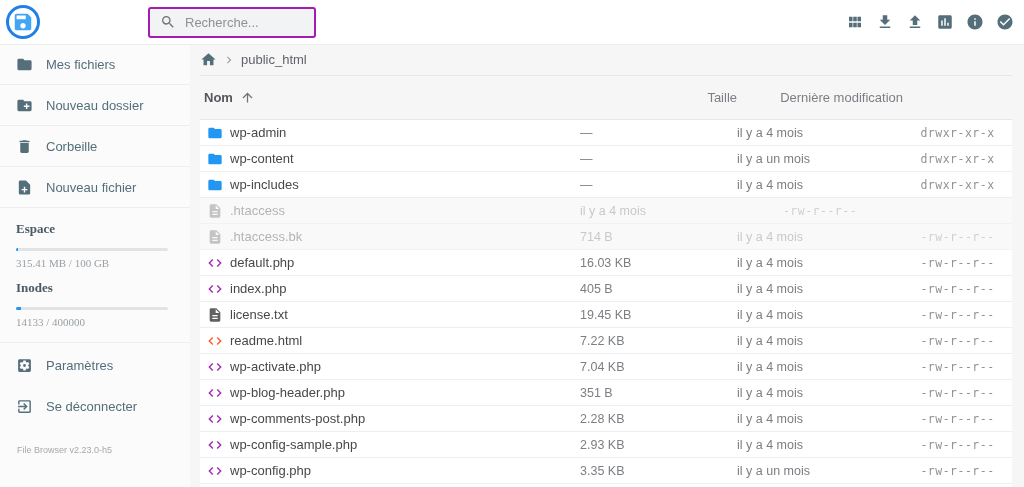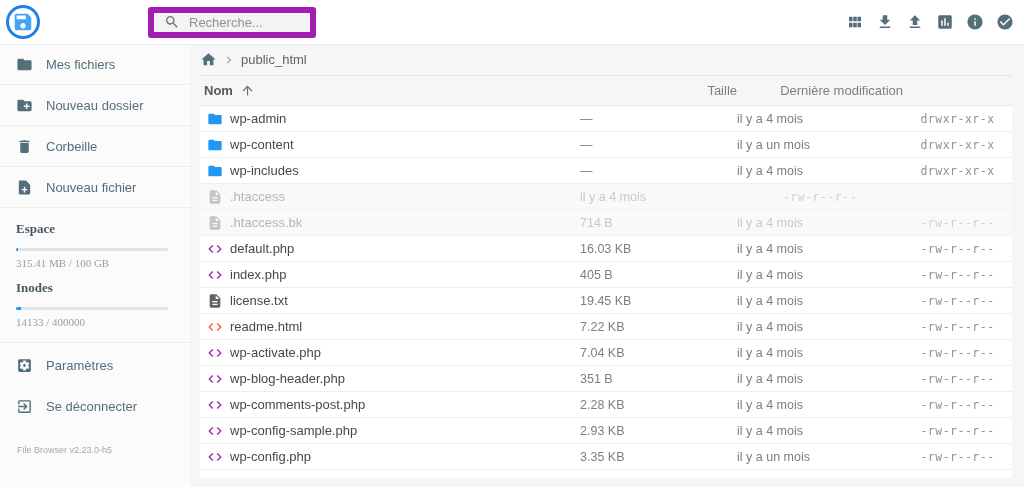--- a/index.html
+++ b/index.html
@@ -11,21 +11,21 @@
   .icon svg{width:100%;height:100%;fill:currentColor;display:block;}
   .s14{width:14px;height:14px}.s15{width:15px;height:15px}.s16{width:16px;height:16px}
   .s17{width:17px;height:17px}.s18{width:18px;height:18px}.s22{width:22px;height:22px}
 
   
   .topbar{position:absolute;top:0;left:0;right:0;height:44px;background:#fff;
     border-bottom:1px solid #ececec;display:flex;align-items:center;z-index:10;}
   .logo-btn{width:34px;height:34px;margin-left:6px;border-radius:50%;border:3px solid #2080e8;
     background:#fff;display:flex;align-items:center;justify-content:center;padding:0;cursor:pointer;box-sizing:border-box;}
   .logo-btn .icon{color:#42a5f5;}
-  .search-box{margin-left:108px;width:168px;height:31px;background:#f2f3f4;border:6px solid #a21caf;
+  .search-box{margin-left:108px;width:168px;height:31px;background:#f2f3f4;border:2px solid #a21caf;
     border-radius:3px;display:flex;align-items:center;padding:0 10px;gap:9px;color:#6f7377;box-sizing:border-box;}
   .search-box input{border:none;outline:none;background:transparent;font:13px "Liberation Sans",sans-serif;color:#555;width:100%;padding:0;}
   .search-box input::placeholder{color:#8d9194;opacity:1;}
   .topbar-actions{margin-left:auto;display:flex;align-items:center;padding-right:4px;}
   .action-btn{width:30px;height:30px;border:none;background:transparent;color:#546e7a;
     display:flex;align-items:center;justify-content:center;cursor:pointer;padding:0;}
 
   
   .sidebar{position:absolute;top:44px;left:0;width:190px;bottom:0;background:#fbfbfc;}
   .side-item{height:40px;display:flex;align-items:center;gap:13px;padding-left:16px;
@@ -43,21 +43,21 @@
   .credits{padding:16px 0 0 17px;font-size:9px;color:#a6a8aa;line-height:1.75;}
   .credits a{color:#a6a8aa;text-decoration:none;display:block;cursor:pointer;}
 
   
   .main{position:absolute;top:44px;left:190px;right:0;bottom:0;}
   .breadcrumb{height:31px;display:flex;align-items:center;padding-left:10px;color:#546e7a;}
   .crumb-home{border:none;background:none;padding:0;color:#546e7a;cursor:pointer;display:flex;}
   .crumb-sep{color:#9e9e9e;margin:0 5px;}
   .crumb-label{font-size:13px;color:#5f6368;cursor:pointer;}
   .list-header{margin:0 12px 0 10px;border-top:1px solid #e6e6e7;border-bottom:1px solid #e6e6e7;
-    height:31px;display:grid;grid-template-columns:380px 157px 166px 1fr;align-items:center;
+    height:45px;display:grid;grid-template-columns:380px 157px 166px 1fr;align-items:center;
     font-size:13px;color:#7b7f83;box-sizing:border-box;}
   .col-name{display:flex;align-items:center;gap:7px;font-weight:700;color:#54575b;padding-left:4px;cursor:pointer;}
   .col-name .sort{color:#6f7377;}
   .col-size,.col-mod{cursor:pointer;text-align:right;}
   .rows{margin:0 12px 0 10px;}
   .file-row{background:#fff;height:25px;border-bottom:1.5px solid #eeeef0;display:grid;
     grid-template-columns:30px 350px 157px 166px 1fr;align-items:center;cursor:pointer;}
   .cell-icon{display:flex;justify-content:flex-start;padding-left:7px;}
   .cell-name{font-size:13px;color:#46484b;white-space:nowrap;overflow:hidden;}
   .cell-size,.cell-mod{font-size:12.5px;color:#7b7f83;white-space:nowrap;}

